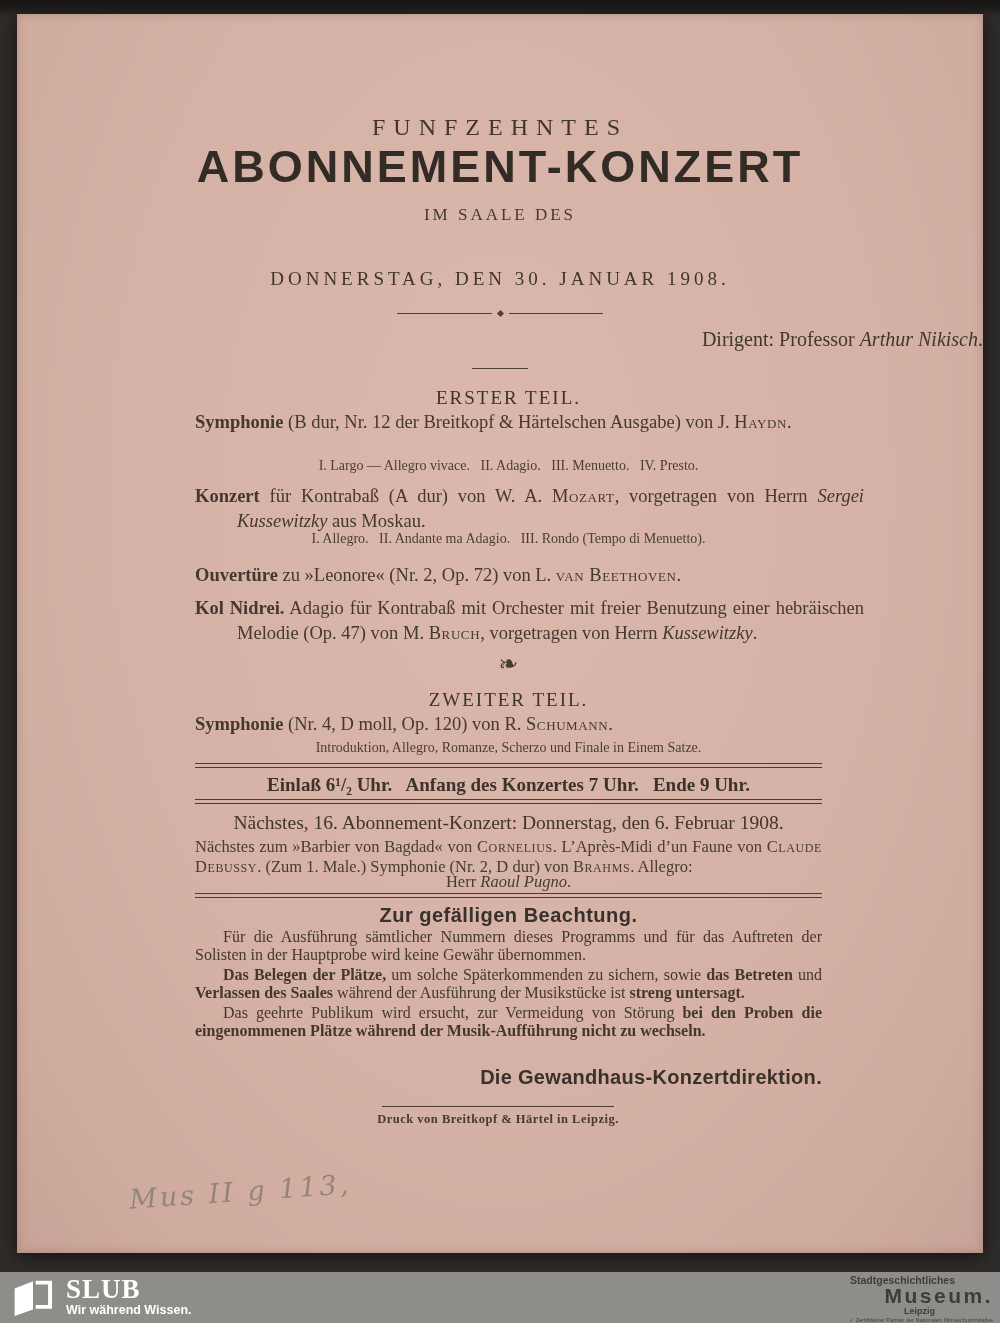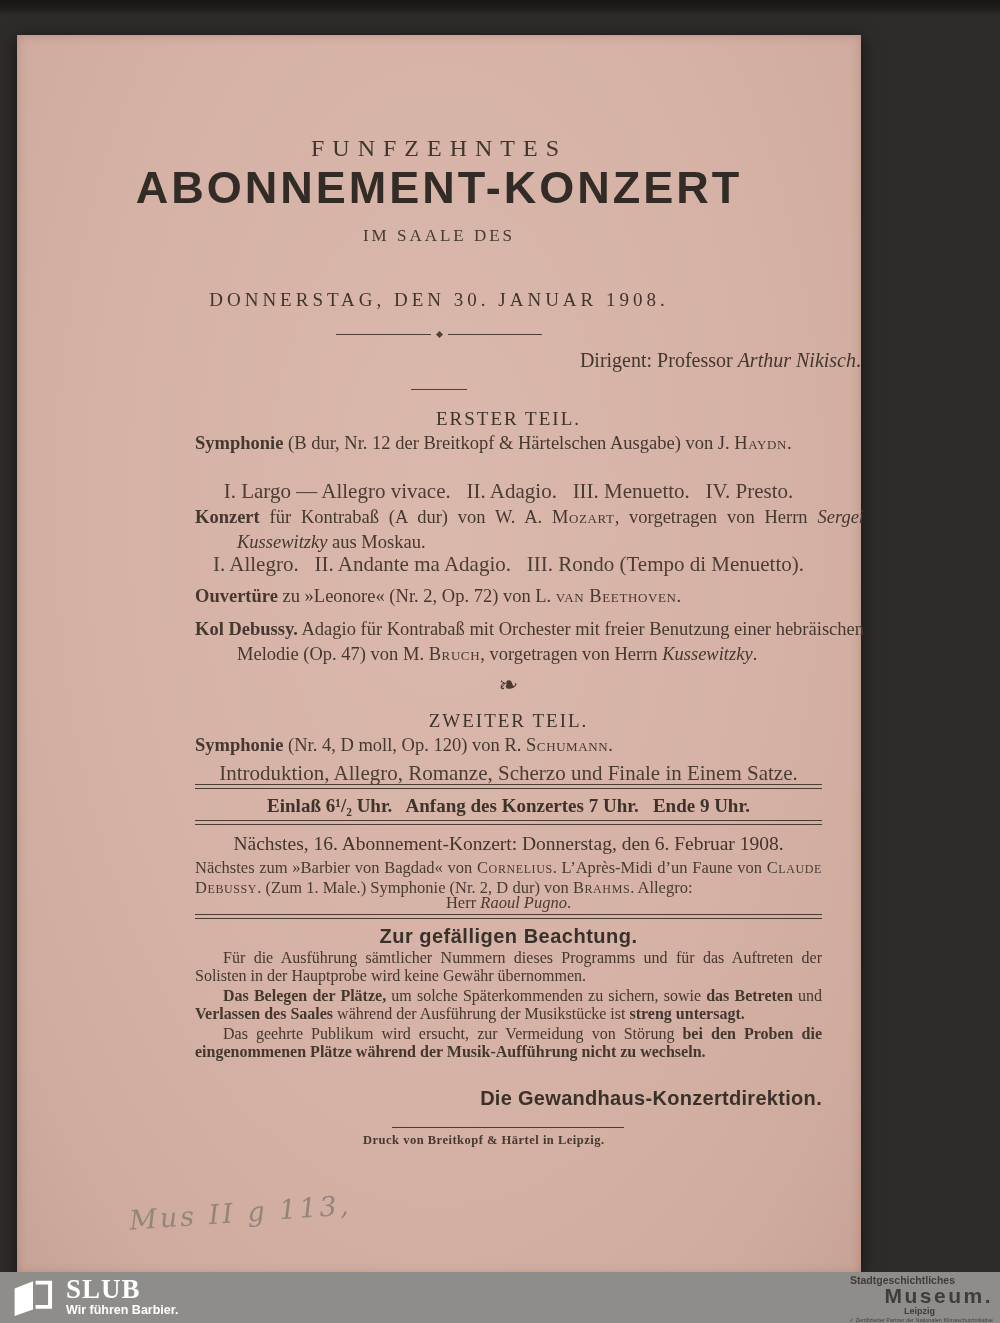--- a/index.html
+++ b/index.html
@@ -1,53 +1,53 @@
 <!DOCTYPE html>
 <html><head>
 <meta charset="utf-8">
 <style>
   html,body{margin:0;padding:0;}
   body{width:1000px;height:1323px;overflow:hidden;background:#2c2927;}
   #screen{position:relative;width:1000px;height:1323px;
     background:linear-gradient(#181615 0,#1f1d1b 8px,#2e2b29 16px,#2e2b29 100%);
     font-family:"Liberation Serif", serif;}
   
-  #paper{position:absolute;left:17px;top:14px;width:844px;height:1239px;
+  #paper{position:absolute;left:17px;top:14px;width:966px;height:1239px;
     background:radial-gradient(ellipse at 50% 38%, #dab8ab 0%, #d5b2a5 55%, #cfab9e 85%, #c7a296 100%);
     box-shadow:0 3px 16px rgba(0,0,0,.55), inset 0 0 10px rgba(96,62,46,.28);
-    color:#473a30;margin-top:21px;}
+    color:#473a30;}
   .ctr{position:absolute;left:0;width:100%;text-align:center;}
   .col{position:absolute;left:178px;width:627px;}
   
   .t-funf{font-size:24px;line-height:1.1;letter-spacing:8px;color:#41362d;}
   .t-main{font-family:"Liberation Sans",sans-serif;font-weight:700;font-size:45px;line-height:1.05;letter-spacing:3px;color:#332b25;}
   .t-saale{font-size:17px;letter-spacing:3px;color:#453930;}
   .t-gew{font-size:27px;font-weight:700;letter-spacing:1px;color:#3d332b;}
   .t-gew span{display:inline-block;transform:scaleX(.85);transform-origin:center;}
   .t-date{font-size:19px;letter-spacing:4px;color:#40352c;}
   
   .div-ornate{position:absolute;left:50%;transform:translateX(-50%);width:206px;display:flex;align-items:center;gap:6px;}
   .div-ornate .ln{flex:1;height:0;border-top:1.6px solid #4e4036;}
   .div-ornate .dot{width:5px;height:5px;background:#4e4036;transform:rotate(45deg);}
   .div-short{position:absolute;left:50%;transform:translateX(-50%);width:56px;border-top:1.7px solid #4e4036;}
   .rule-dbl{height:3px;border-top:1.8px solid #4a3c32;border-bottom:1.4px solid #4a3c32;}
   
   .t-dirigent{font-size:20px;color:#43362d;text-align:right;}
   .t-part{font-size:19px;letter-spacing:2px;color:#3e332b;}
   .prog{font-size:18.5px;line-height:24.5px;text-align:justify;padding-left:42px;text-indent:-42px;color:#453830;}
-  .mov{font-size:21px;text-align:center;white-space:pre-wrap;color:#4b3d34;}
+  .mov{font-size:14px;text-align:center;white-space:pre-wrap;color:#4b3d34;}
   .orn{font-size:24px;text-align:center;color:#4a3b31;transform:rotate(-6deg);}
   .t-einlass{font-size:19px;font-weight:700;text-align:center;white-space:pre-wrap;color:#3e332b;}
   .t-next{font-size:19.5px;text-align:center;color:#41352c;}
   .t-nextbody{font-size:16.5px;line-height:19.5px;text-align:justify;color:#483b32;}
   .t-pianist{font-size:16.5px;text-align:center;color:#483b32;}
   .t-notehead{font-family:"Liberation Sans",sans-serif;font-weight:700;font-size:20px;text-align:center;letter-spacing:.5px;color:#38302a;}
   .notice p{margin:0 0 3px 0;font-size:16px;line-height:17.5px;text-align:justify;text-indent:28px;color:#44372e;}
   .t-sig{font-family:"Liberation Sans",sans-serif;font-weight:700;font-size:20px;text-align:right;padding-right:32px;letter-spacing:.3px;color:#3a312a;}
-  .imprint{position:absolute;left:346px;width:290px;}
+  .imprint{position:absolute;left:336px;width:290px;text-align:center;}
   .imprint .rl{width:232px;margin:0 auto;border-top:1.4px solid #4a3c32;}
   .imprint .tx{margin-top:5px;font-size:12.5px;font-weight:700;letter-spacing:.5px;color:#46392f;}
   .hand{position:absolute;left:112px;top:1162px;font-family:"DejaVu Serif",serif;font-style:italic;
     font-size:27px;letter-spacing:3px;color:#94857a;transform:rotate(-4deg);}
   .seg-b{font-weight:700;}
   .seg-i{font-style:italic;}
   .seg-sc{font-variant:small-caps;letter-spacing:.6px;}
   
   #footer-bar{position:absolute;left:0;top:1272px;width:1000px;height:51px;background:#8e8d8a;}
   .slub{position:absolute;left:12px;top:3px;display:flex;align-items:flex-start;}
@@ -86,21 +86,21 @@
     <div class="col ctr t-part" style="top:373px;left:178px;width:627px;">ERSTER TEIL.</div>
 
     <div class="col prog" style="top:396px;"><span class="seg-b">Symphonie</span><span> (B dur, Nr. 12 der Breitkopf &amp; Härtelschen Ausgabe) von J. </span><span class="seg-sc">Haydn</span><span>.</span></div>
     <div class="col mov" style="top:444px;">I. Largo — Allegro vivace.   II. Adagio.   III. Menuetto.   IV. Presto.</div>
 
     <div class="col prog" style="top:470px;"><span class="seg-b">Konzert</span><span> für Kontrabaß (A dur) von W. A. </span><span class="seg-sc">Mozart</span><span>, vorgetragen von Herrn </span><span class="seg-i">Sergei Kussewitzky</span><span> aus Moskau.</span></div>
     <div class="col mov" style="top:517px;">I. Allegro.   II. Andante ma Adagio.   III. Rondo (Tempo di Menuetto).</div>
 
     <div class="col prog" style="top:549px;"><span class="seg-b">Ouvertüre</span><span> zu »Leonore« (Nr. 2, Op. 72) von L. </span><span class="seg-sc">van Beethoven</span><span>.</span></div>
 
-    <div class="col prog" style="top:582px;"><span class="seg-b">Kol Debussy.</span><span>  Adagio für Kontrabaß mit Orchester mit freier Benutzung einer hebräischen Melodie (Op. 47) von M. </span><span class="seg-sc">Bruch</span><span>, vorgetragen von Herrn </span><span class="seg-i">Kussewitzky</span><span>.</span></div>
+    <div class="col prog" style="top:582px;"><span class="seg-b">Kol Nidrei.</span><span>  Adagio für Kontrabaß mit Orchester mit freier Benutzung einer hebräischen Melodie (Op. 47) von M. </span><span class="seg-sc">Bruch</span><span>, vorgetragen von Herrn </span><span class="seg-i">Kussewitzky</span><span>.</span></div>
 
     <div class="col orn" style="top:636px;">❧</div>
 
     <div class="col ctr t-part" style="top:675px;left:178px;width:627px;">ZWEITER TEIL.</div>
 
     <div class="col prog" style="top:698px;"><span class="seg-b">Symphonie</span><span> (Nr. 4, D moll, Op. 120) von R. </span><span class="seg-sc">Schumann</span><span>.</span></div>
     <div class="col mov" style="top:726px;">Introduktion, Allegro, Romanze, Scherzo und Finale in Einem Satze.</div>
 
     <div class="col rule-dbl" style="top:749px;"></div>
     <div class="col t-einlass" style="top:760px;">Einlaß 6¹/₂ Uhr.   Anfang des Konzertes 7 Uhr.   Ende 9 Uhr.</div>
@@ -133,21 +133,21 @@
 
   <div id="footer-bar">
 
     <div class="slub">
       <svg width="42" height="42" viewBox="0 0 64 64">
         <polygon points="4,16 32,5 32,48 4,58" fill="#ffffff"></polygon>
         <path d="M36,7 L58,7 L58,44 L36,44" fill="none" stroke="#ffffff" stroke-width="6"></path>
       </svg>
       <div class="slub-text">
         <div class="slub-name">SLUB</div>
-        <div class="slub-tag">Wir führen Barbier.</div>
+        <div class="slub-tag">Wir während Wissen.</div>
       </div>
     </div>
 
     <div class="museum">
       <div class="mus-line1">Stadtgeschichtliches</div>
       <div class="mus-name">Museum.</div>
       <div class="mus-city">Leipzig</div>
       <div class="mus-cert">
         <span>✓</span>
         <span>Zertifizierter Partner der Nationalen Klimaschutzinitiative</span>

